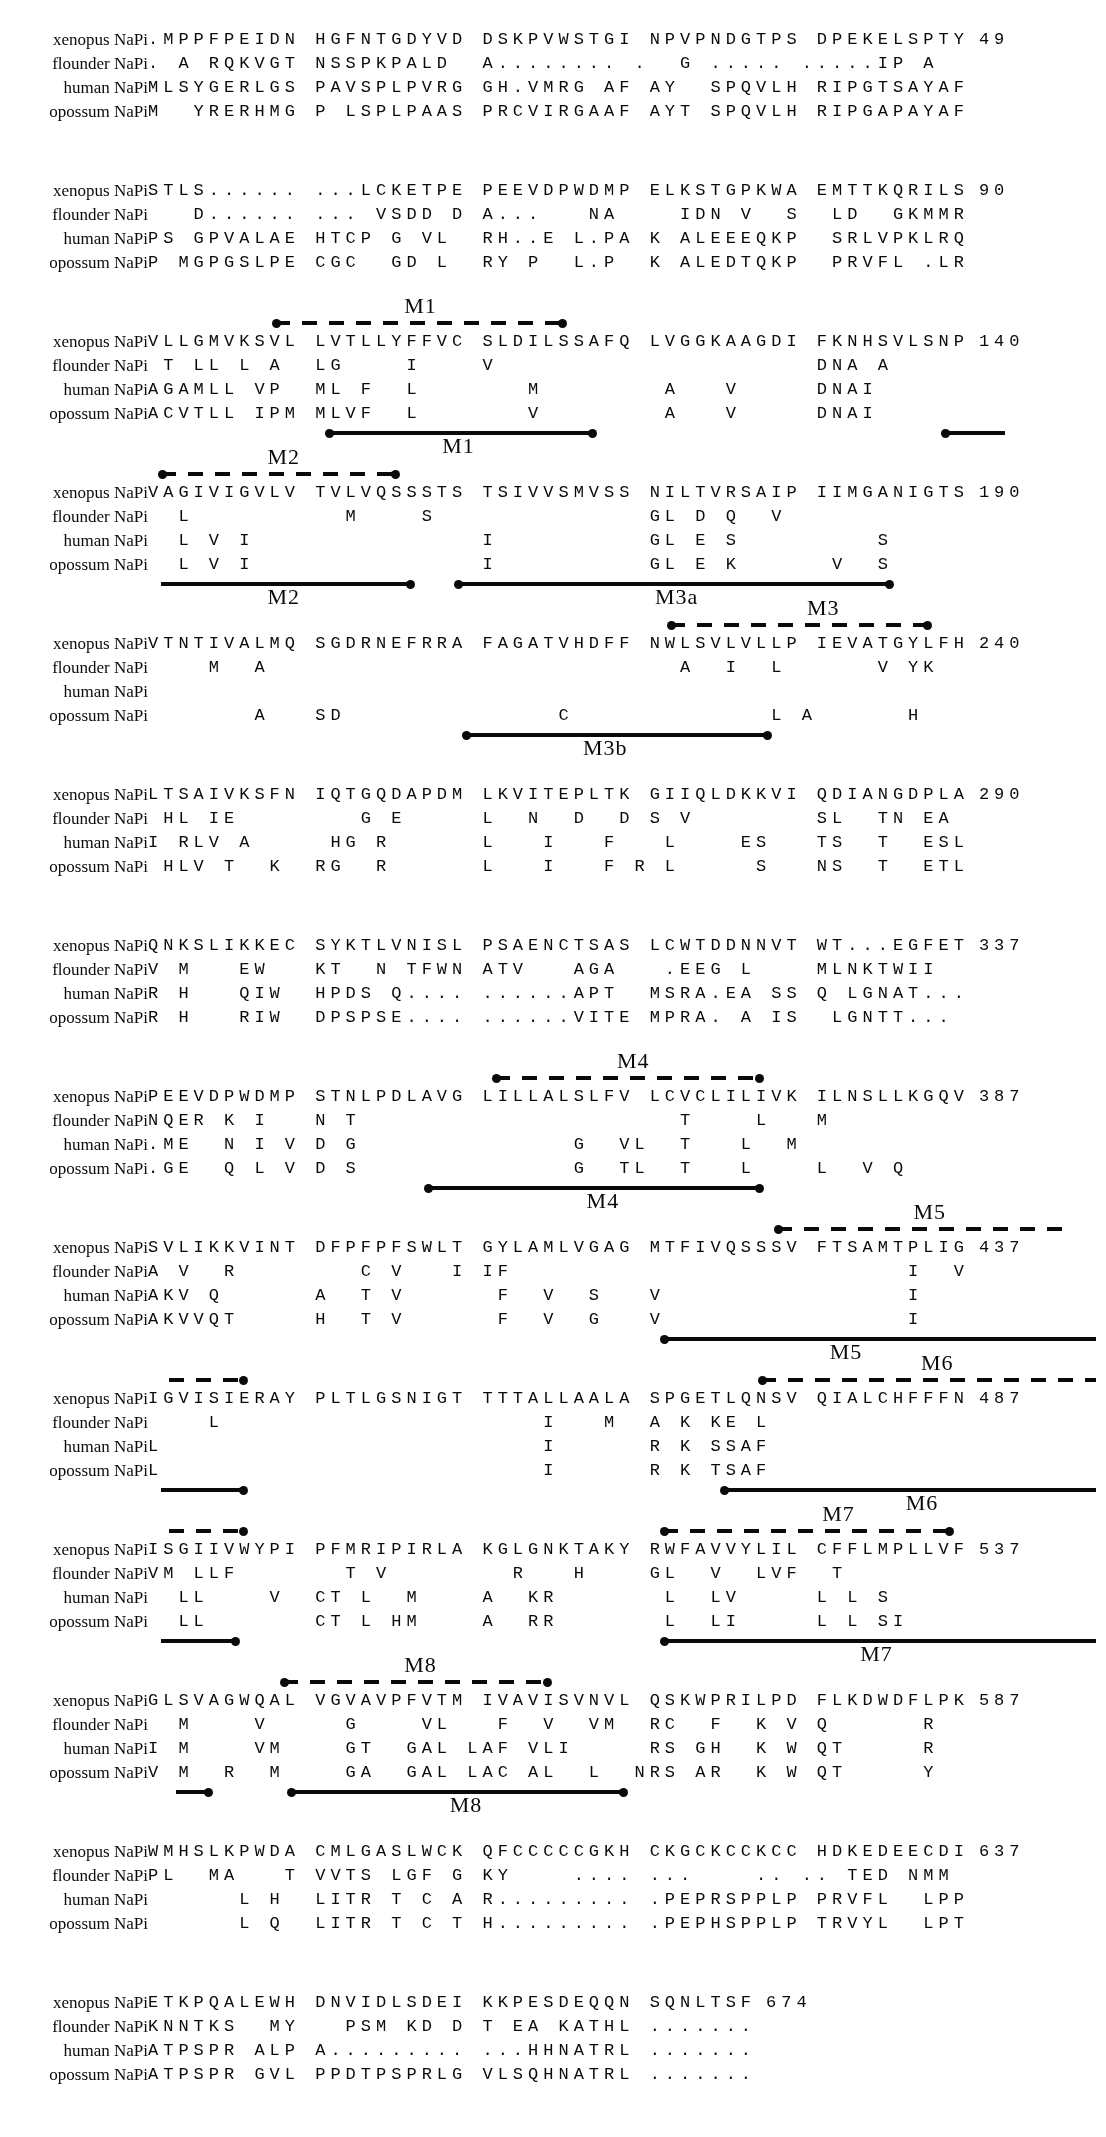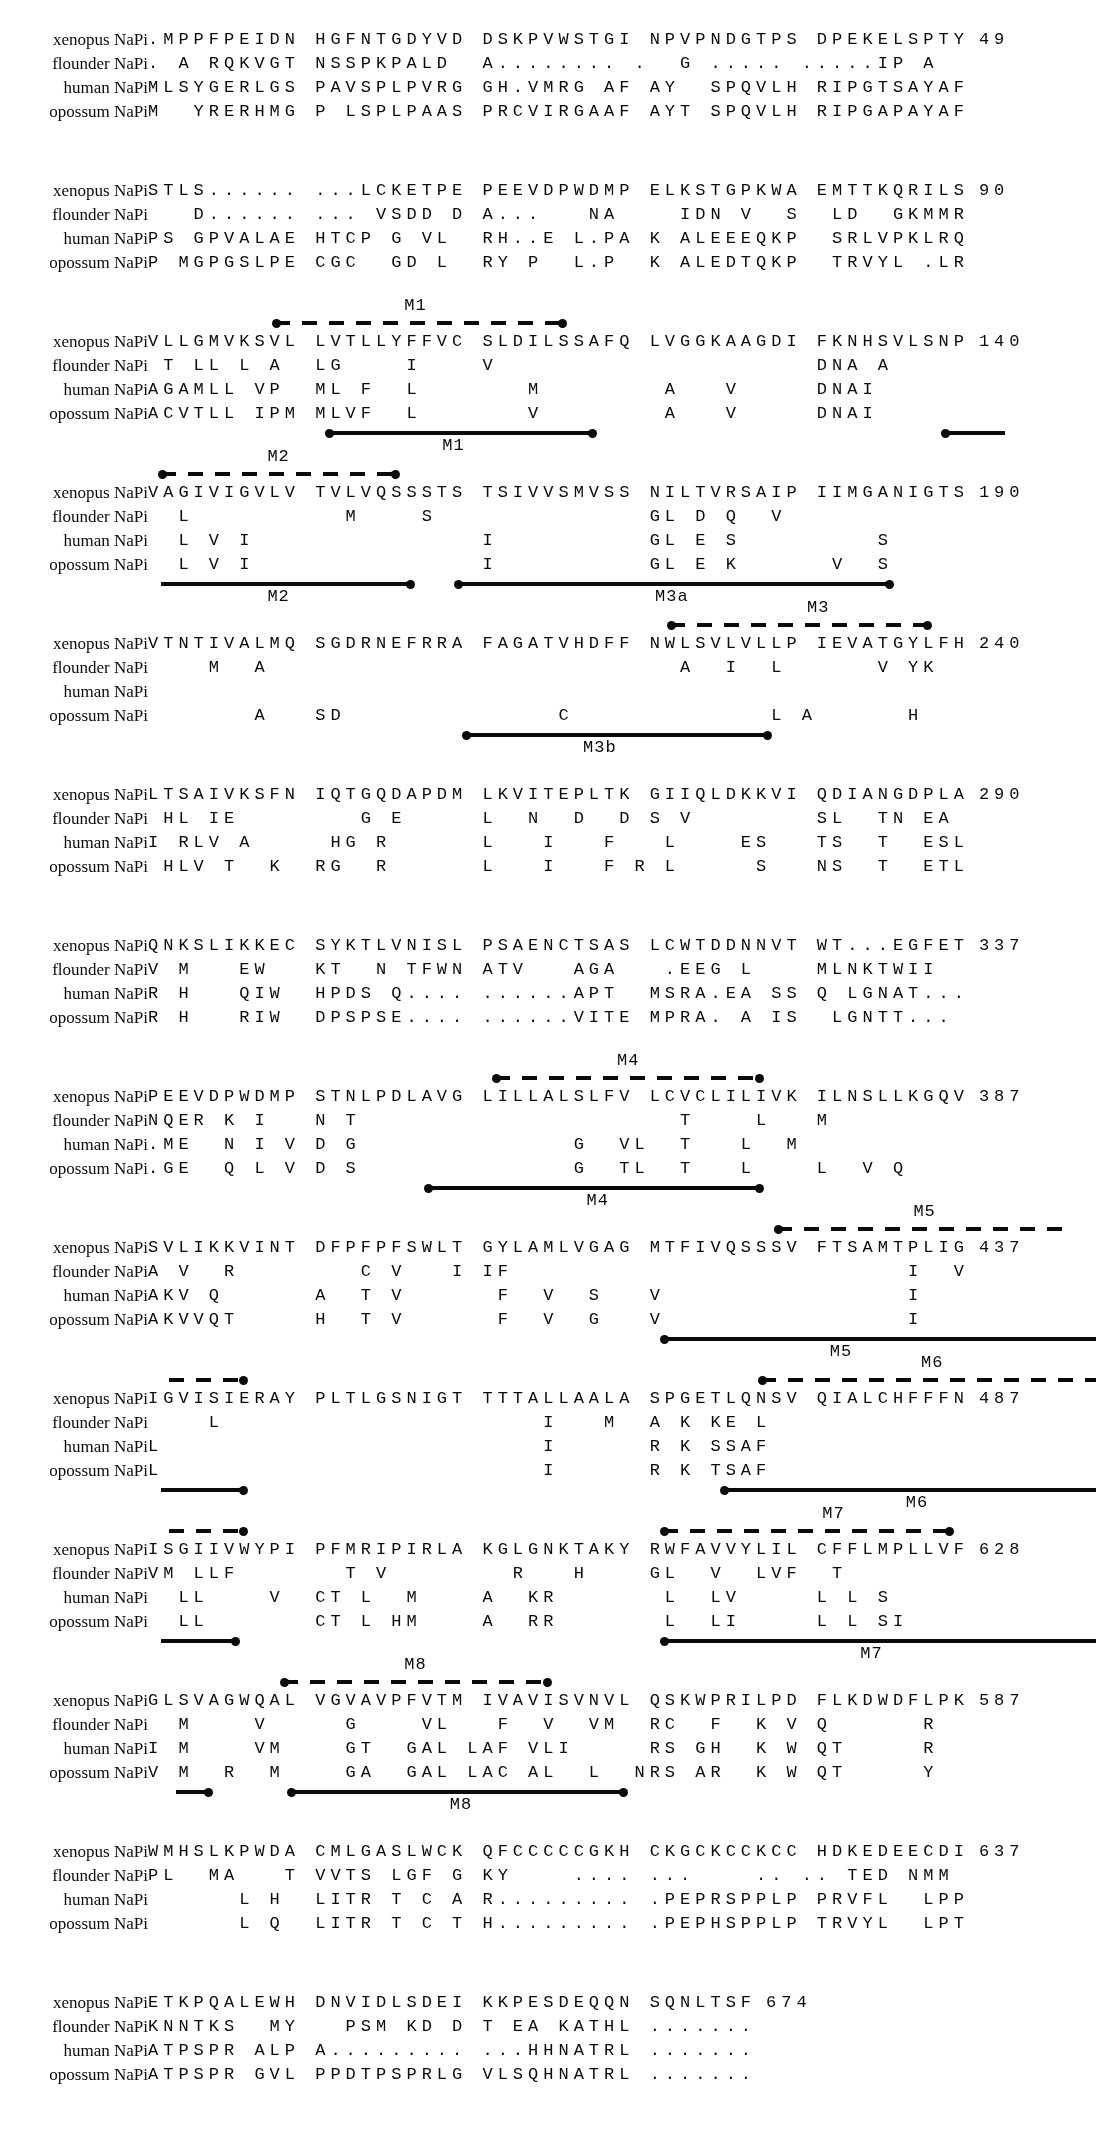--- a/index.html
+++ b/index.html
@@ -20,21 +20,21 @@
   .mrow.below{height:28px;}
   .marker{position:absolute;height:10px;}
   .mrow.above .marker{bottom:2px;}
   .mrow.below .marker{top:2px;}
   .bar{position:absolute;left:0;right:0;top:3px;height:4px;}
   .bar.solid{background:#0a0a0a;}
   .bar.dashed{background:repeating-linear-gradient(90deg,#0a0a0a 0 15px,transparent 15px 27px);}
   .cap{position:absolute;width:9px;height:9px;border-radius:50%;background:#0a0a0a;top:0.5px;}
   .cap.l{left:-3px;}
   .cap.r{right:-3px;}
-  .mlabel{position:absolute;font-size:17px;letter-spacing:1px;line-height:16px;white-space:pre;}
+  .mlabel{position:absolute;font-size:22px;letter-spacing:1px;line-height:16px;white-space:pre;font-family:Liberation Serif, serif;}
   .mrow.above .mlabel{top:-2px;}
   .mrow.below .mlabel{top:12px;}
 </style>
 </head>
 <body>
 
 <div class="figure" id="figure-root">
     <div class="block" style="margin-top: 0px;">
       <div class="line">
         <span class="species">xenopus NaPi</span>
@@ -63,21 +63,21 @@
       <div class="line">
         <span class="species">flounder NaPi</span>
         <span class="seq">   D...... ... VSDD D A...   NA    IDN V  S  LD  GKMMR</span>
       </div>
       <div class="line">
         <span class="species">human NaPi</span>
         <span class="seq">PS GPVALAE HTCP G VL  RH..E L.PA K ALEEEQKP  SRLVPKLRQ</span>
       </div>
       <div class="line">
         <span class="species">opossum NaPi</span>
-        <span class="seq">P MGPGSLPE CGC  GD L  RY P  L.P  K ALEDTQKP  TRVYL .LR</span>
+        <span class="seq">P MGPGSLPE CGC  GD L  RY P  L.P  K ALEDTQKP  PRVFL .LR</span>
       </div>
     </div>
     <div class="block" style="margin-top: 25px;">
       <div class="mrow above">
         <div class="marker" style="left: 261px; width: 288.8px;">
           <div class="bar dashed"></div>
           <span class="cap l"></span>
           <span class="cap r"></span>
         </div>
         <span class="mlabel" style="left: 390.2px;">M1</span>
@@ -342,21 +342,21 @@
         <div class="marker" style="left: 648.6px; width: 288.8px;">
           <div class="bar dashed"></div>
           <span class="cap l"></span>
           <span class="cap r"></span>
         </div>
         <span class="mlabel" style="left: 808.2px;">M7</span>
       </div>
       <div class="line">
         <span class="species">xenopus NaPi</span>
         <span class="seq">ISGIIVWYPI PFMRIPIRLA KGLGNKTAKY RWFAVVYLIL CFFLMPLLVF</span>
-        <span class="num">628</span>
+        <span class="num">537</span>
       </div>
       <div class="line">
         <span class="species">flounder NaPi</span>
         <span class="seq">VM LLF       T V        R   H    GL  V  LVF  T</span>
       </div>
       <div class="line">
         <span class="species">human NaPi</span>
         <span class="seq">  LL    V  CT L  M    A  KR       L  LV     L L S</span>
       </div>
       <div class="line">

